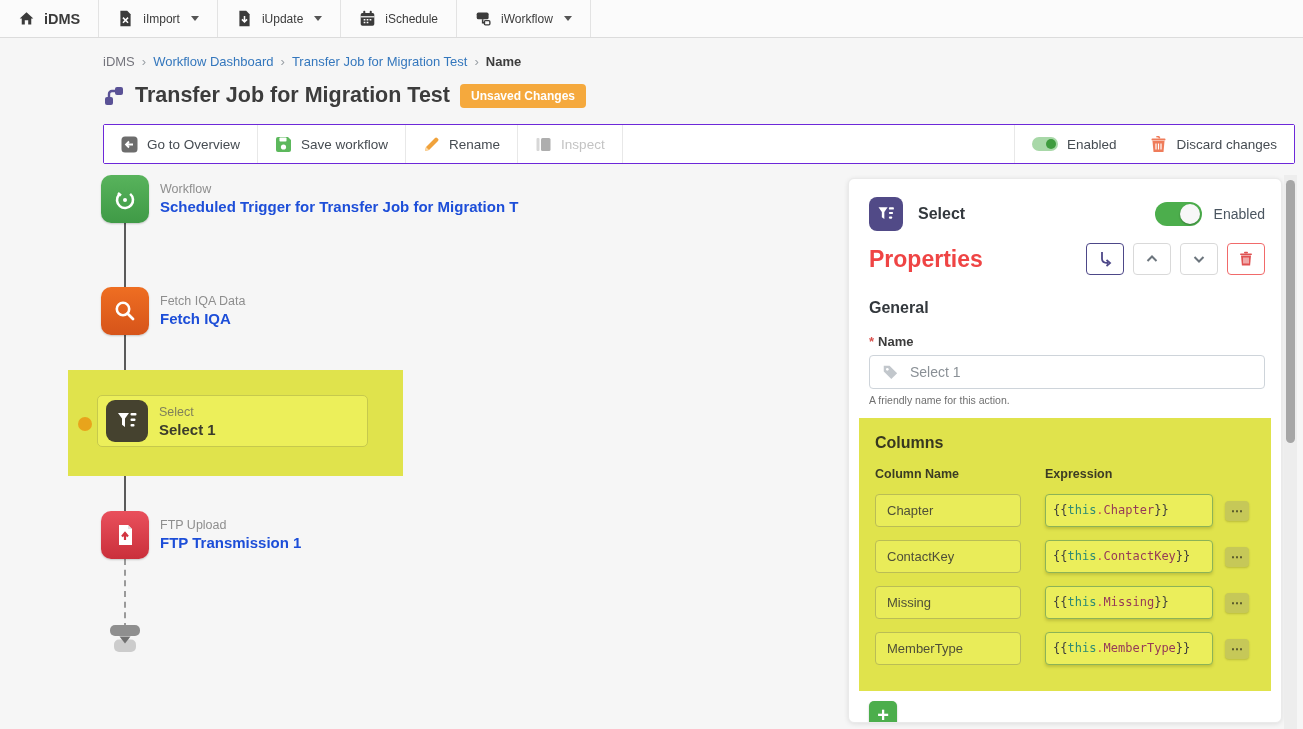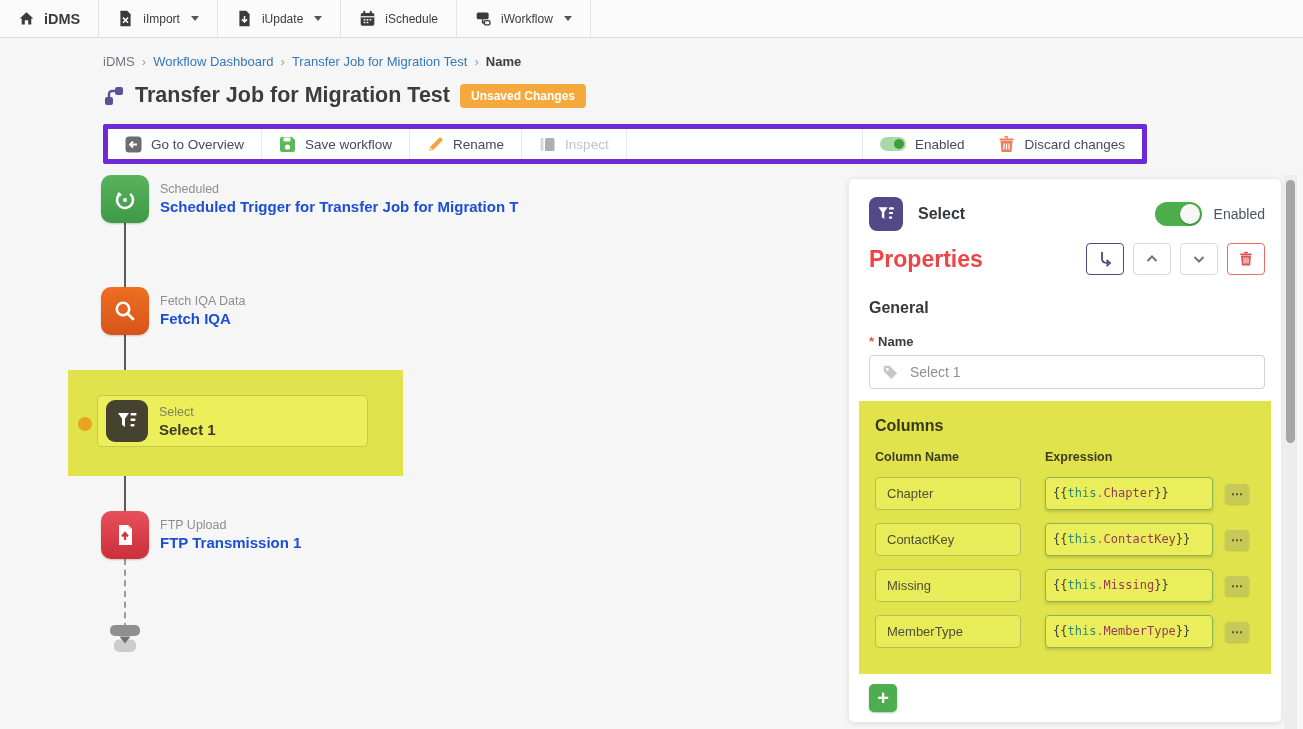--- a/index.html
+++ b/index.html
@@ -21,22 +21,22 @@
     display:flex; gap:7px; align-items:center; }
   .breadcrumb a { color:#3477bd; text-decoration:none; cursor:pointer; }
   .bc-sep { color:#9aa0a6; }
   .bc-current { color:#3c3c3c; font-weight:bold; }
   .title-row { position:absolute; left:103px; top:83px; display:flex; align-items:center; gap:10px; }
   .page-title { font-size:21.5px; font-weight:bold; color:#3c3c3c; }
   .badge { background:#f5a93d; color:#fff; font-size:12px; font-weight:bold;
     padding:5px 11px; border-radius:4px; }
 
   
-  .toolbar { position:absolute; left:103px; top:124px; width:1044px; height:40px;
-    background:#fff; border:5px solid #6d28d9; border-radius:2px; display:flex; align-items:stretch; }
+  .toolbar { position:absolute; left:103px; top:124px; width:1192px; height:40px;
+    background:#fff; border:1px solid #6d28d9; border-radius:2px; display:flex; align-items:stretch; }
   .tb-btn { display:flex; align-items:center; gap:9px; padding:0 17px;
     border-right:1px solid #e8e8e8; font-size:13.5px; color:#464c52; cursor:pointer; background:#fff; }
   .tb-btn.disabled { color:#c3c3c3; cursor:default; }
   .tb-right { margin-left:auto; display:flex; border-left:1px solid #e8e8e8; }
   .tb-right .tb-btn { border-right:none; }
   .mini-toggle { width:26px; height:14px; border-radius:7px; background:#a8d8a8; position:relative; }
   .mini-toggle::after { content:""; position:absolute; right:2px; top:2px; width:10px; height:10px;
     border-radius:50%; background:#3f9c3f; }
 
   
@@ -246,21 +246,21 @@
 
 <div class="node" style="left:101px; top:175px;">
   <div class="node-ic ic-green">
     <svg width="26" height="26" viewBox="0 0 26 26">
         <circle cx="13" cy="14" r="8" fill="none" stroke="#fff" stroke-width="2.6" stroke-dasharray="38 12" transform="rotate(-50 13 14)"></circle>
         <circle cx="13" cy="14" r="2" fill="#fff"></circle>
         <path d="M6 7 l3 2.5" stroke="#fff" stroke-width="2.4"></path>
       </svg>
   </div>
   <div class="node-texts">
-    <div class="node-sub">Scheduled</div>
+    <div class="node-sub">Workflow</div>
     <div class="node-title">Scheduled Trigger for Transfer Job for Migration T</div>
   </div>
 </div>
 
 <div class="node" style="left:101px; top:287px;">
   <div class="node-ic ic-orange">
     <svg width="26" height="26" viewBox="0 0 26 26">
         <circle cx="11" cy="11" r="6.2" fill="none" stroke="#fff" stroke-width="2.6"></circle>
         <path d="M15.5 15.5 L21 21" stroke="#fff" stroke-width="2.8" stroke-linecap="round"></path>
       </svg>
@@ -359,20 +359,21 @@
   <div class="name-label">
     <span class="req">*</span><span>Name</span>
   </div>
   <div class="name-input">
     <svg width="16" height="16" viewBox="0 0 18 18">
         <path d="M2 2 h6.5 L17 10.5 10.5 17 2 8.5 Z" fill="#c2c7cc"></path>
         <circle cx="6" cy="6" r="1.5" fill="#fff"></circle>
       </svg>
     <span class="name-value">Select 1</span>
   </div>
+  <div class="help">A friendly name for this action.</div>
 
   <div class="columns-hl">
     <div class="col-title">Columns</div>
     <div class="col-headers">
       <span class="h1">Column Name</span>
       <span>Expression</span>
     </div>
 
     <div class="col-row">
       <div class="cn-input">Chapter</div>

